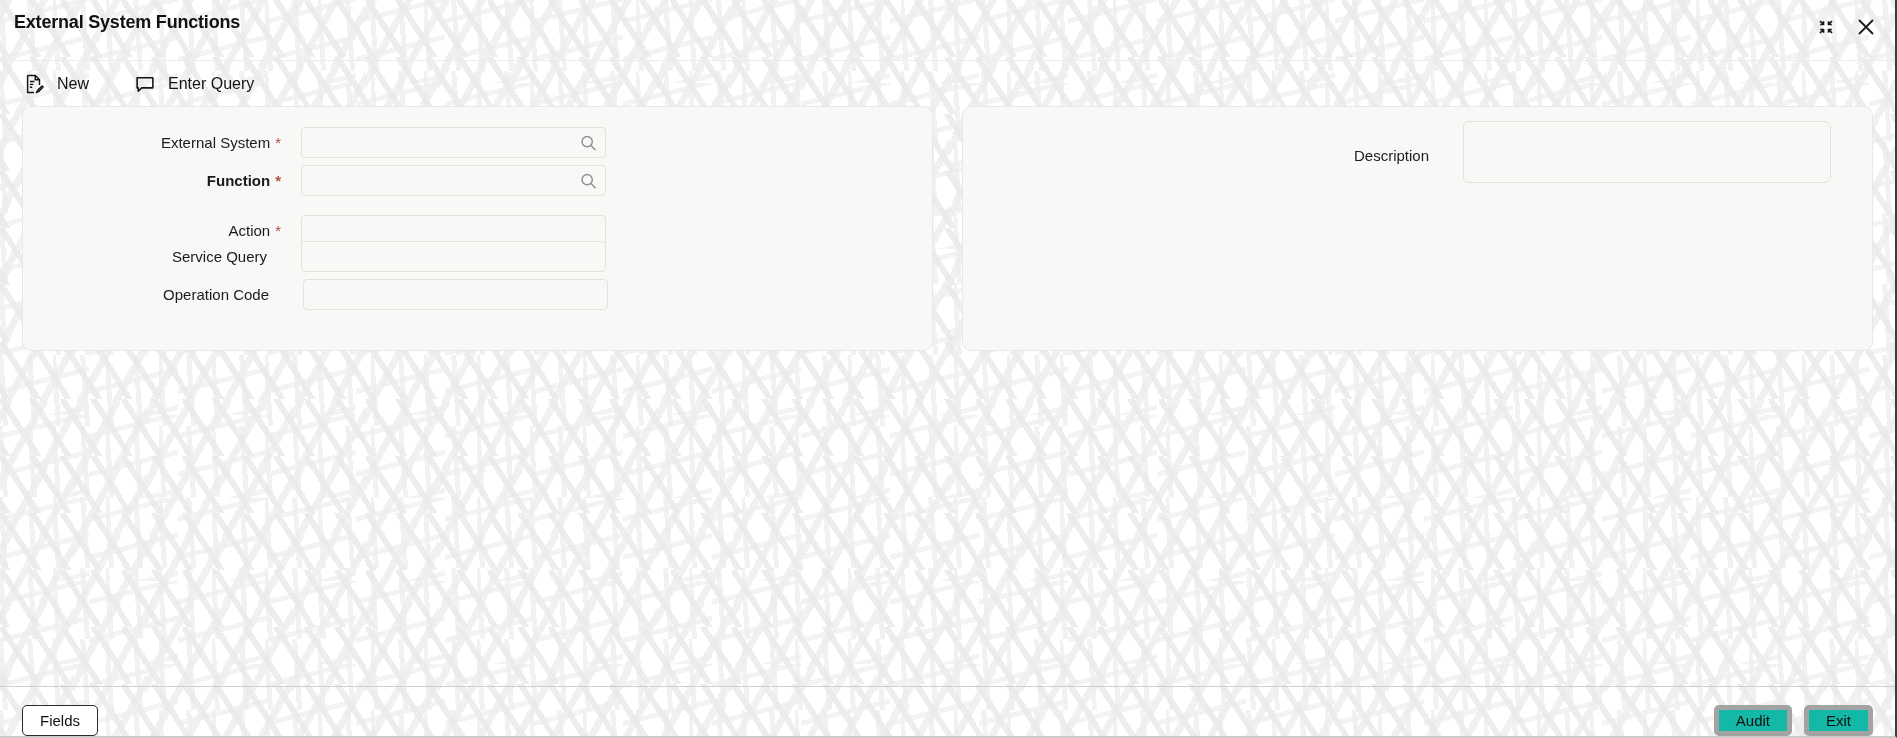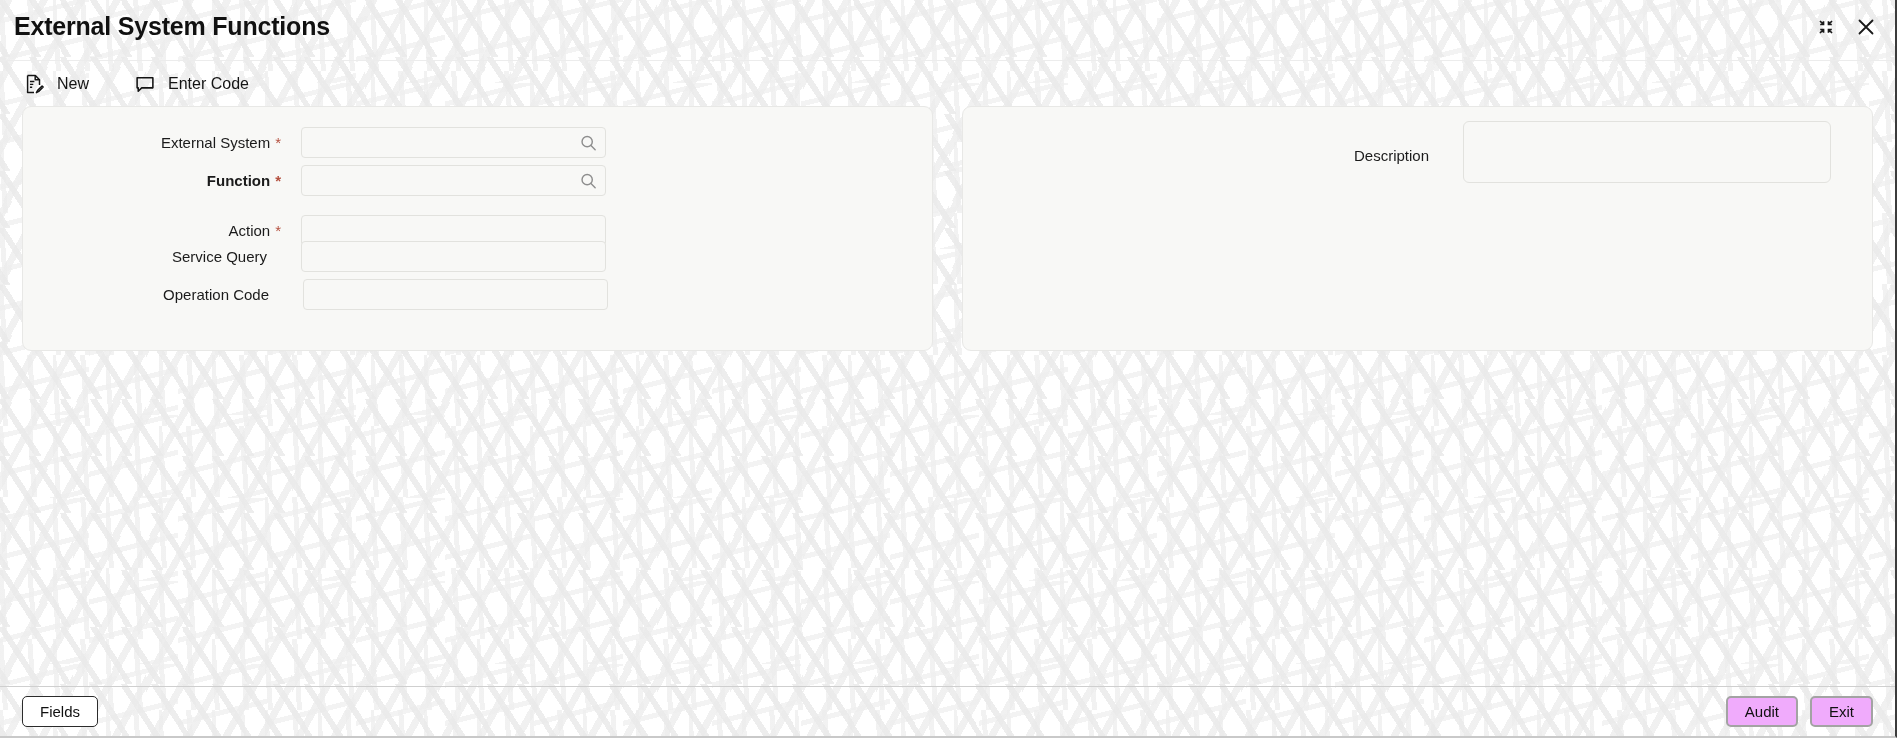--- a/index.html
+++ b/index.html
@@ -44,21 +44,21 @@
   
   .titlebar {
     position: relative;
     height: 60px;
     flex: 0 0 60px;
   }
   .page-title {
     position: absolute;
     left: 14px;
     top: 12px;
-    font-size: 25px;
+    font-size: 18px;
     font-weight: bold;
     letter-spacing: -.2px;
     color: #111111;
   }
   .win-controls {
     position: absolute;
     right: 16px;
     top: 14px;
     display: flex;
     align-items: center;
@@ -175,43 +175,43 @@
     background: #faf9f7;
     box-shadow: 0 1px 2px rgba(0,0,0,.14);
   }
 
   
   .footer {
     position: relative;
     flex: 0 0 50px;
     border-top: 1px solid #cfcfcf;
     display: flex;
-    align-items: center;
+    align-items: flex-end;
     padding: 0 22px;
     margin-top: 44px;
   }
   .btn {
     font-family: "Liberation Sans", sans-serif;
     font-size: 15px;
     color: #101010;
     height: 31px;
     padding: 0 17px;
     border-radius: 5px;
     display: inline-flex;
     align-items: center;
     justify-content: center;
     cursor: pointer;
   }
   .btn-outline {
     background: #ffffff;
     border: 1px solid #2b2b2b;
   }
   .btn-soft {
-    background: #f0abfc;
-    border: 2px solid #a3a3a3;
+    background: #14b8a6;
+    border: 5px solid #a3a3a3;
   }
   .footer-right {
     margin-left: auto;
     display: flex;
     gap: 12px;
   }
 </style>
 </head>
 <body>
 
@@ -252,21 +252,21 @@
       </span>
       <span>New</span>
     </div>
 
     <div class="tool-item">
       <span class="tool-icon">
         <svg width="22" height="22" viewBox="0 0 24 24" fill="none" stroke="#141414" stroke-width="1.7" stroke-linejoin="round">
           <path d="M3.4 5.2 H20.6 V16.2 H8.4 L4.6 19.9 V16.2 H3.4 Z"></path>
         </svg>
       </span>
-      <span>Enter Code</span>
+      <span>Enter Query</span>
     </div>
   </div>
 
   <div class="content">
     <div class="panels">
 
       <div class="panel">
 
         <div class="field-row" style="left:0; top:20px; width:100%;">
           <div class="field-label" style="width:258px;">

